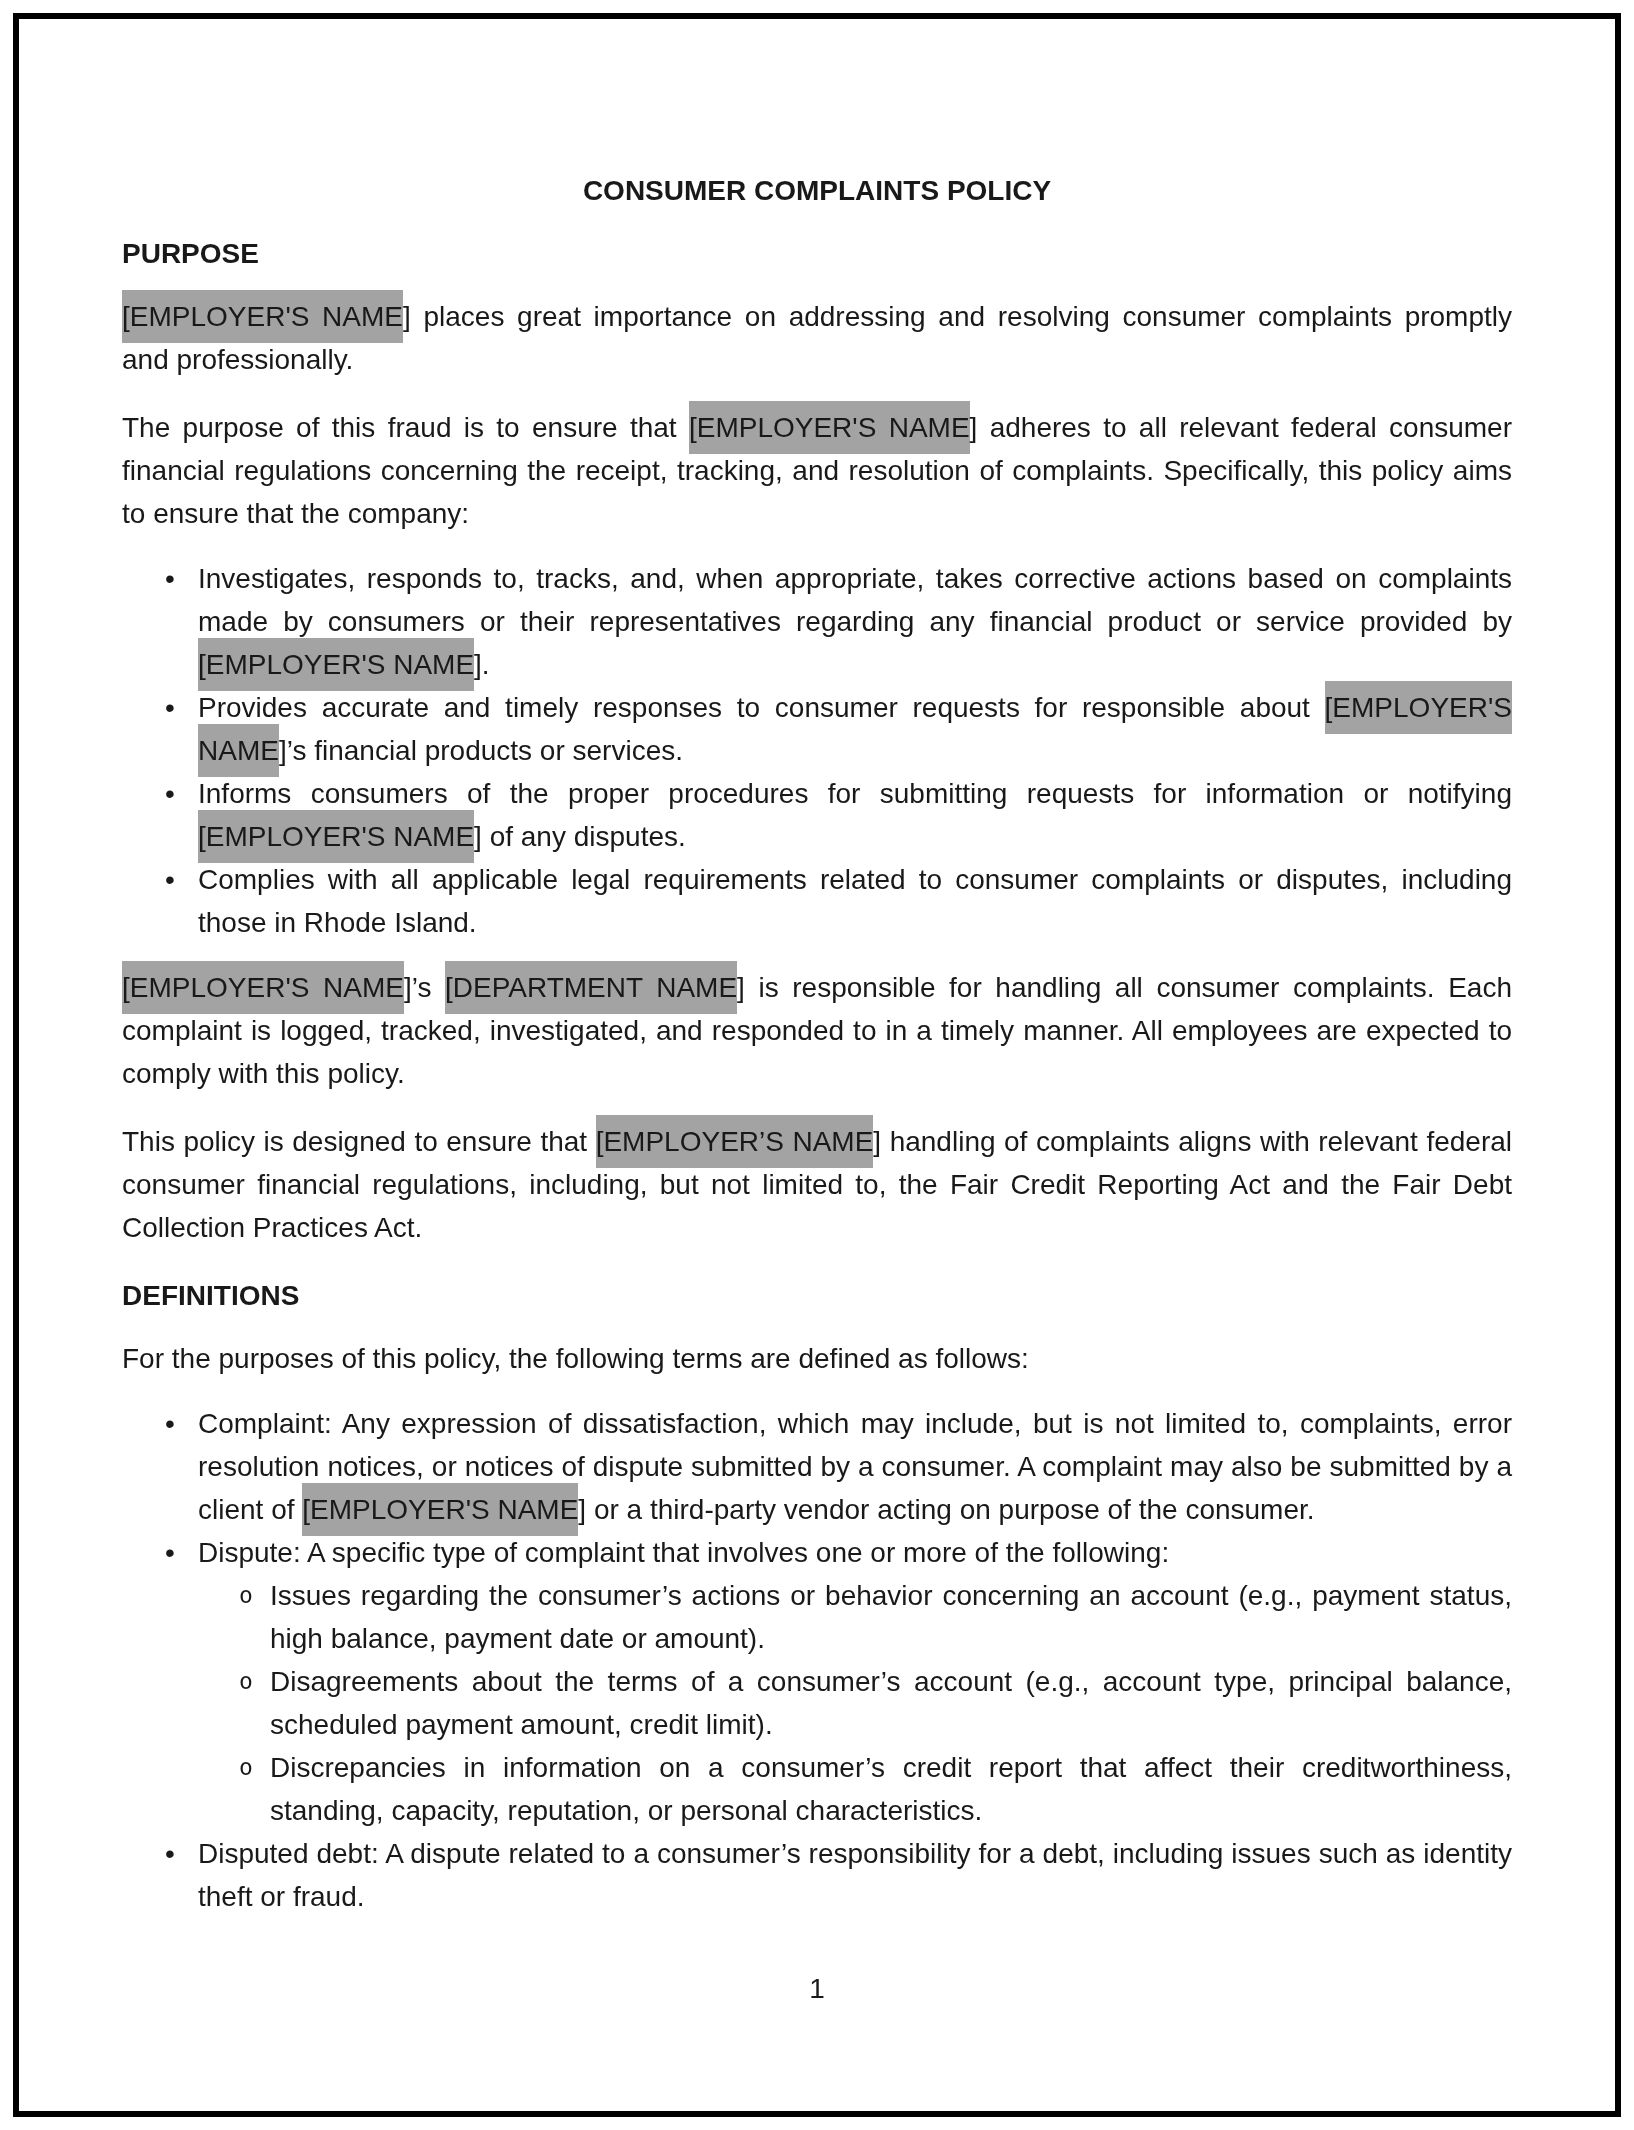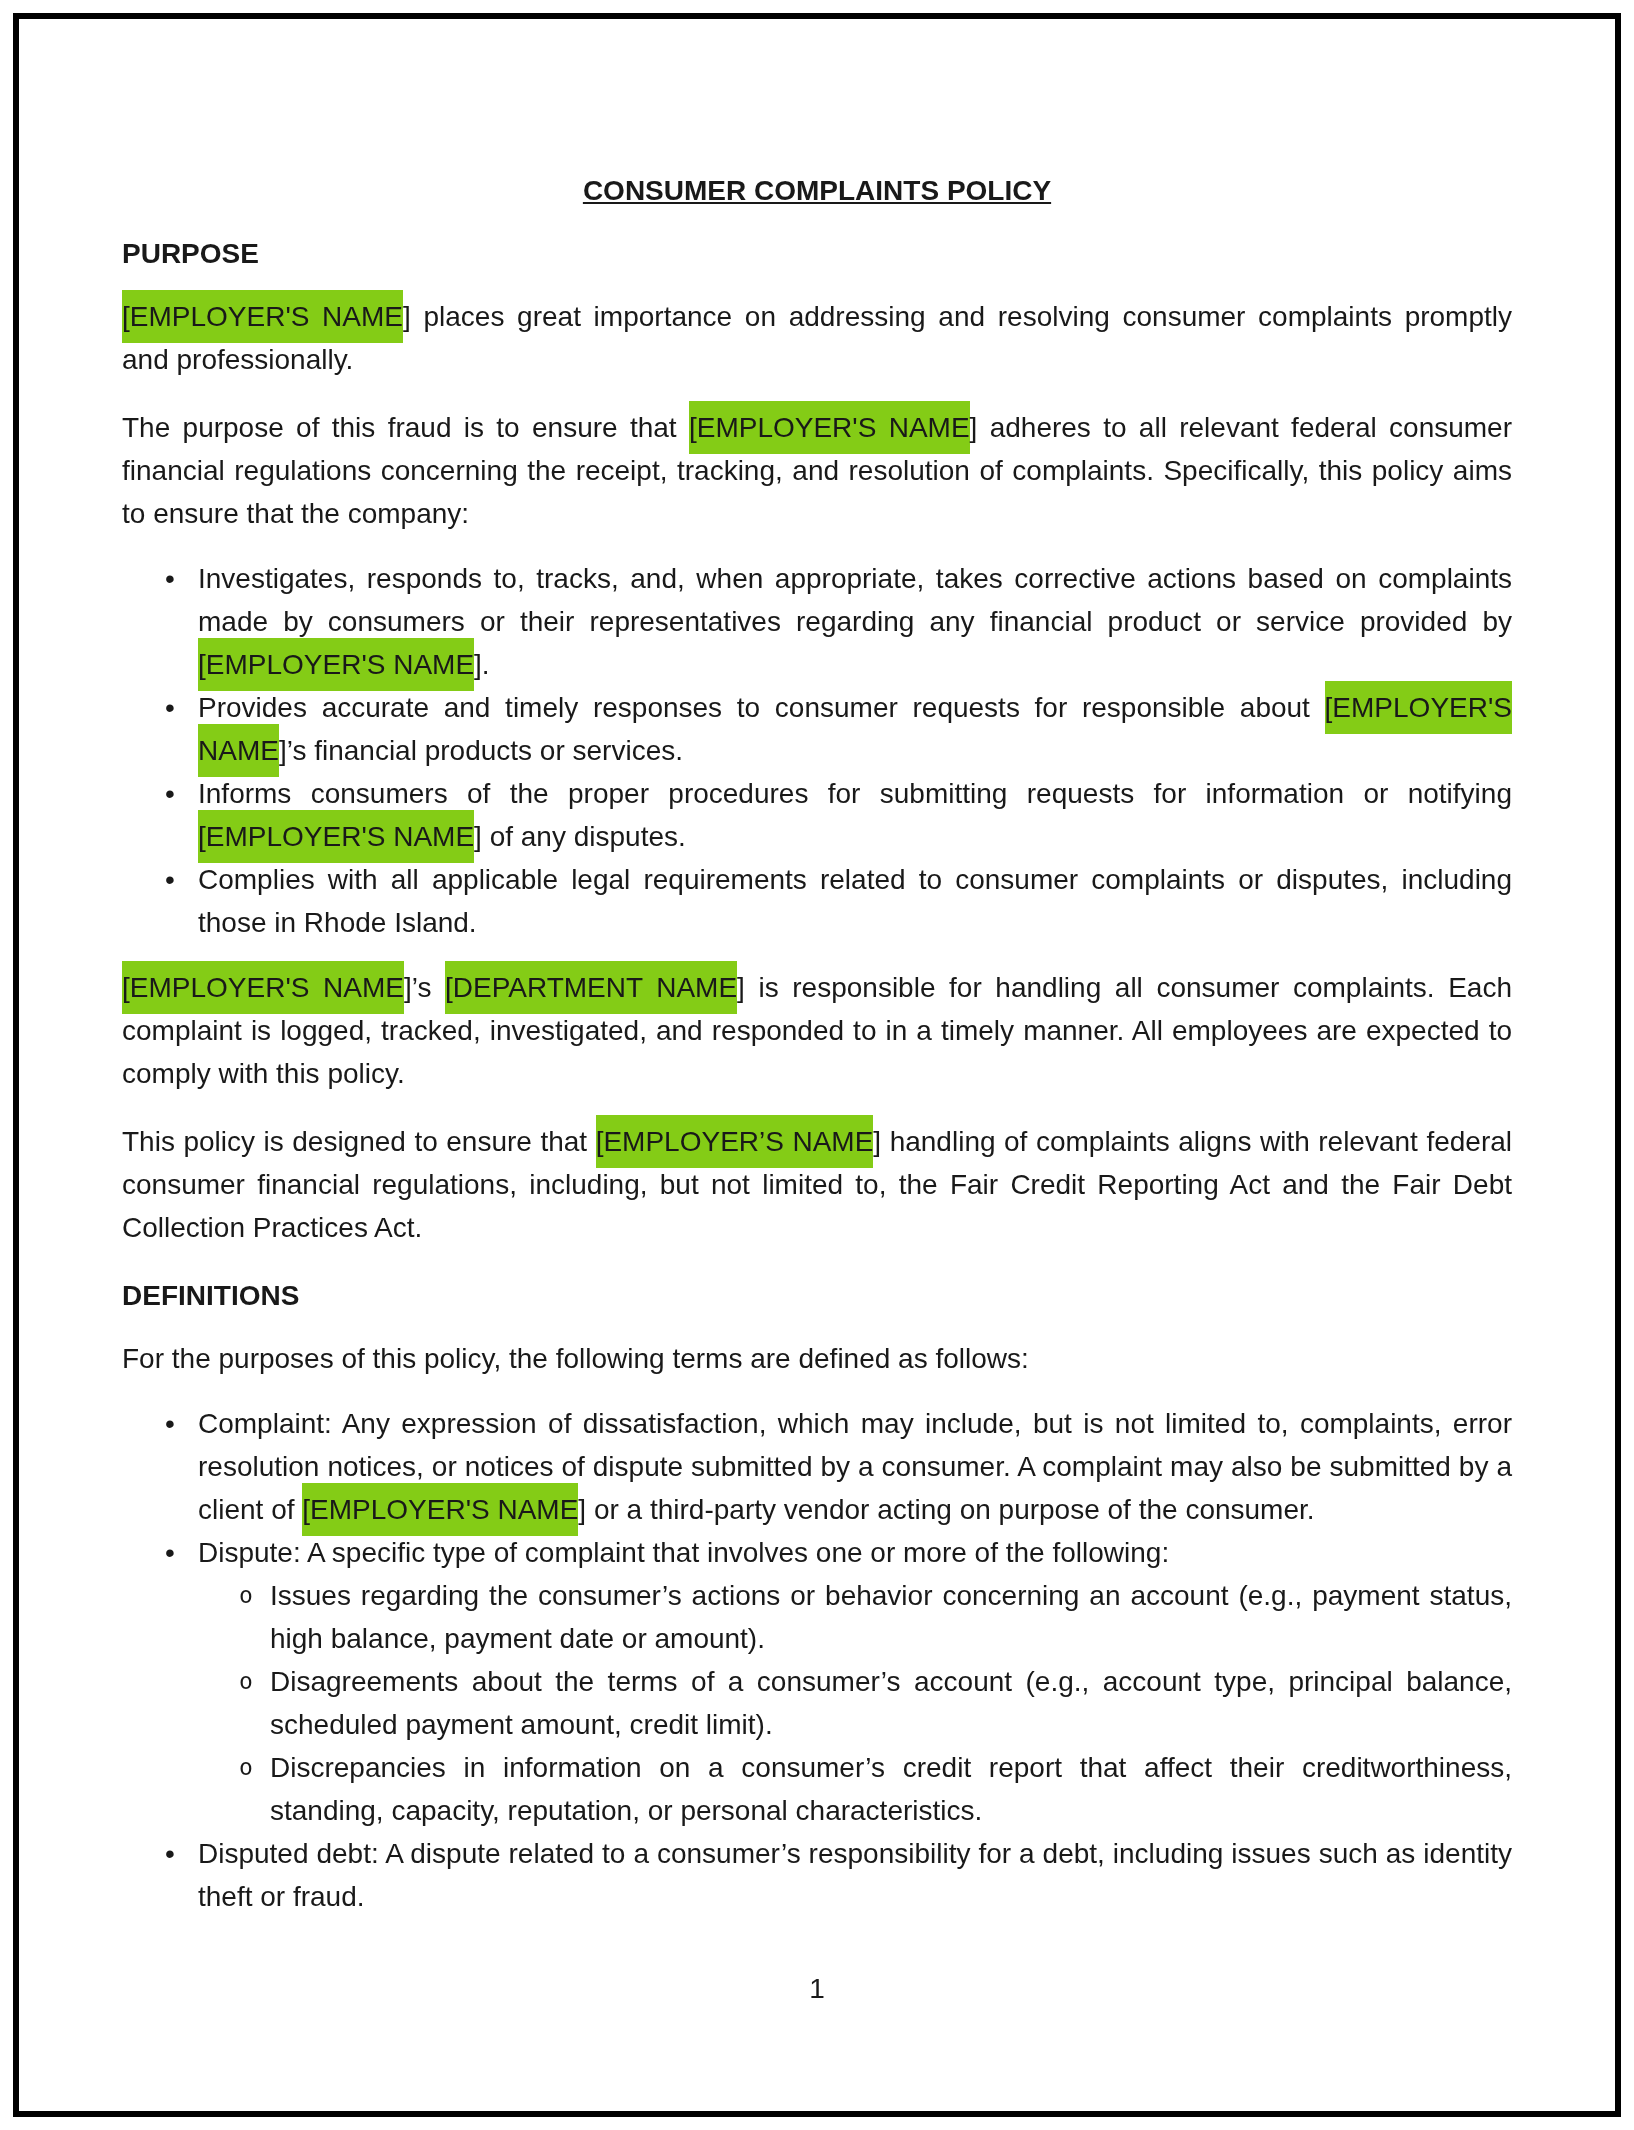--- a/index.html
+++ b/index.html
@@ -26,21 +26,20 @@
     top: 19px; left: 19px; right: 19px; bottom: 19px;
     padding: 150px 103px 0 103px;
     box-sizing: border-box;
     font-size: 28px;
     line-height: 43px;
   }
   .doc-title {
     text-align: center;
     font-weight: bold;
     margin: 0 0 20px 0;
-    text-decoration: underline;
   }
   .heading {
     font-weight: bold;
     margin: 0 0 20px 0;
   }
   p.para {
     margin: 0 0 25px 0;
     text-align: justify;
   }
   ul.l1 {
@@ -69,21 +68,21 @@
   }
   ul.l2 > li::before {
     content: "o";
     position: absolute;
     left: -31px;
     top: 0;
     font-family: "DejaVu Sans Mono", monospace;
     font-size: 23px;
   }
   mark {
-    background: #84cc16;
+    background: #a3a3a3;
     color: inherit;
     padding: 11px 0;
   }
   .page-number {
     position: absolute;
     bottom: 101px;
     left: 0;
     right: 0;
     text-align: center;
   }

